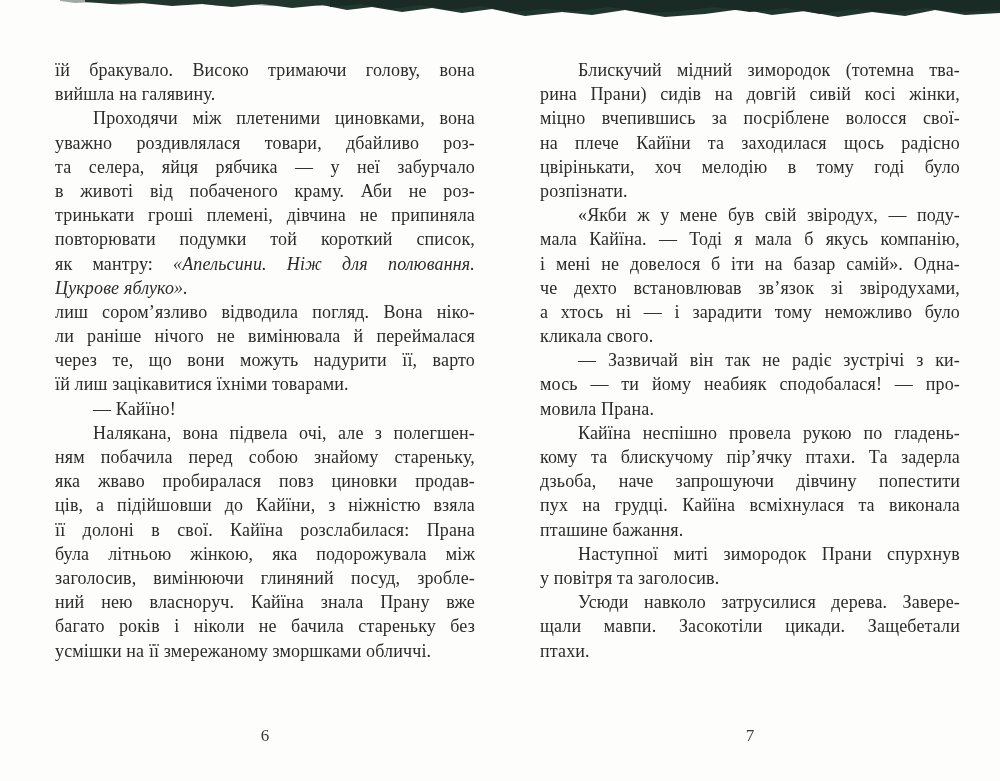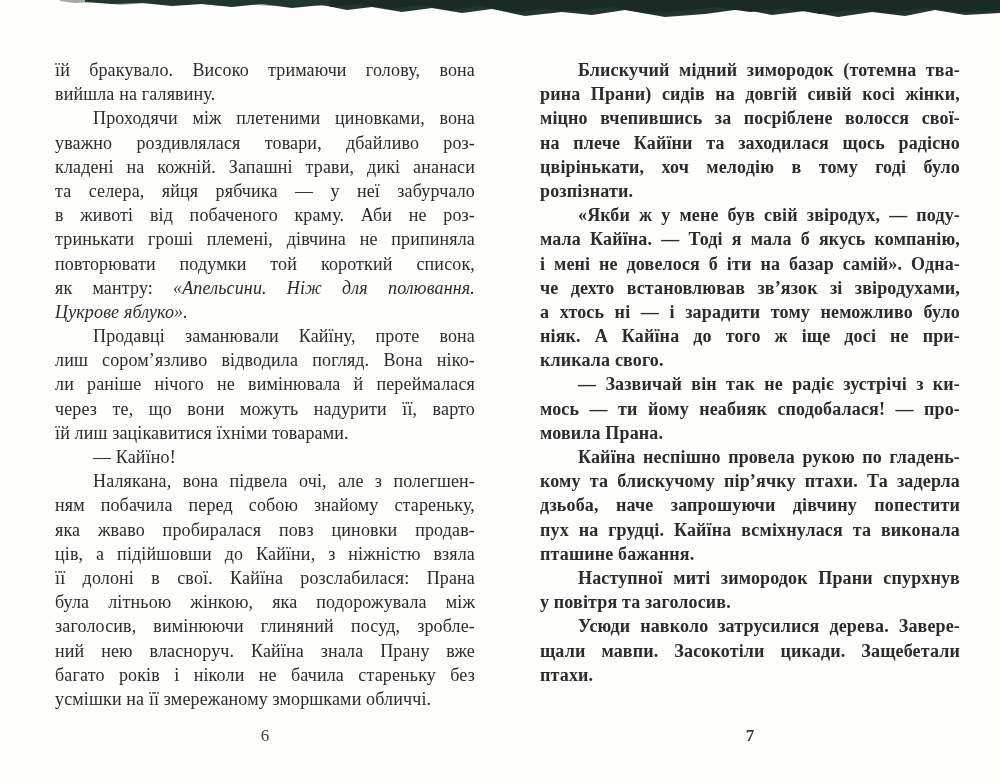--- a/index.html
+++ b/index.html
@@ -22,21 +22,21 @@
     height: 24px;
     pointer-events: none;
   }
   .page {
     position: absolute;
     top: 58px;
     width: 420px;
     height: 700px;
   }
   .page.left  { left: 55px; }
-  .page.right { left: 540px; font-weight: bold; }
+  .page.right { left: 540px; }
   .page-text {
     color: #2b2b2b;
     font-size: 18px;
     line-height: 24.2px;
     letter-spacing: 0.15px;
   }
   .para { margin: 0; }
   .line {
     text-align: justify;
     text-align-last: justify;
@@ -68,30 +68,28 @@
 
 <div class="page left">
   <div class="page-text">
       <div class="para">
         <div class="line">їй бракувало. Високо тримаючи голову, вона</div>
         <div class="line last">вийшла на галявину.</div>
       </div>
       <div class="para">
         <div class="line first">Проходячи між плетеними циновками, вона</div>
         <div class="line">уважно роздивлялася товари, дбайливо роз-</div>
-        <div class="line">кладені на кожній. Запашні трави, дикі ананаси</div>
         <div class="line">та селера, яйця рябчика — у неї забурчало</div>
         <div class="line">в животі від побаченого краму. Аби не роз-</div>
         <div class="line">тринькати гроші племені, дівчина не припиняла</div>
         <div class="line">повторювати подумки той короткий список,</div>
         <div class="line">як мантру: <em>«Апельсини. Ніж для полювання.</em></div>
         <div class="line last"><em>Цукрове яблуко».</em></div>
       </div>
       <div class="para">
-        <div class="line first">Продавці заманювали Кайїну, проте вона</div>
         <div class="line">лиш сором’язливо відводила погляд. Вона ніко-</div>
         <div class="line">ли раніше нічого не вимінювала й переймалася</div>
         <div class="line">через те, що вони можуть надурити її, варто</div>
         <div class="line last">їй лиш зацікавитися їхніми товарами.</div>
       </div>
       <div class="para">
         <div class="line last first">— Кайїно!</div>
       </div>
       <div class="para">
         <div class="line first">Налякана, вона підвела очі, але з полегшен-</div>
@@ -118,21 +116,20 @@
         <div class="line">на плече Кайїни та заходилася щось радісно</div>
         <div class="line">цвірінькати, хоч мелодію в тому годі було</div>
         <div class="line last">розпізнати.</div>
       </div>
       <div class="para">
         <div class="line first">«Якби ж у мене був свій звіродух, — поду-</div>
         <div class="line">мала Кайїна. — Тоді я мала б якусь компанію,</div>
         <div class="line">і мені не довелося б іти на базар самій». Одна-</div>
         <div class="line">че дехто встановлював зв’язок зі звіродухами,</div>
         <div class="line">а хтось ні — і зарадити тому неможливо було</div>
-        <div class="line">ніяк. А Кайїна до того ж іще досі не при-</div>
         <div class="line last">кликала свого.</div>
       </div>
       <div class="para">
         <div class="line first">— Зазвичай він так не радіє зустрічі з ки-</div>
         <div class="line">мось — ти йому неабияк сподобалася! — про-</div>
         <div class="line last">мовила Прана.</div>
       </div>
       <div class="para">
         <div class="line first">Кайїна неспішно провела рукою по гладень-</div>
         <div class="line">кому та блискучому пір’ячку птахи. Та задерла</div>

